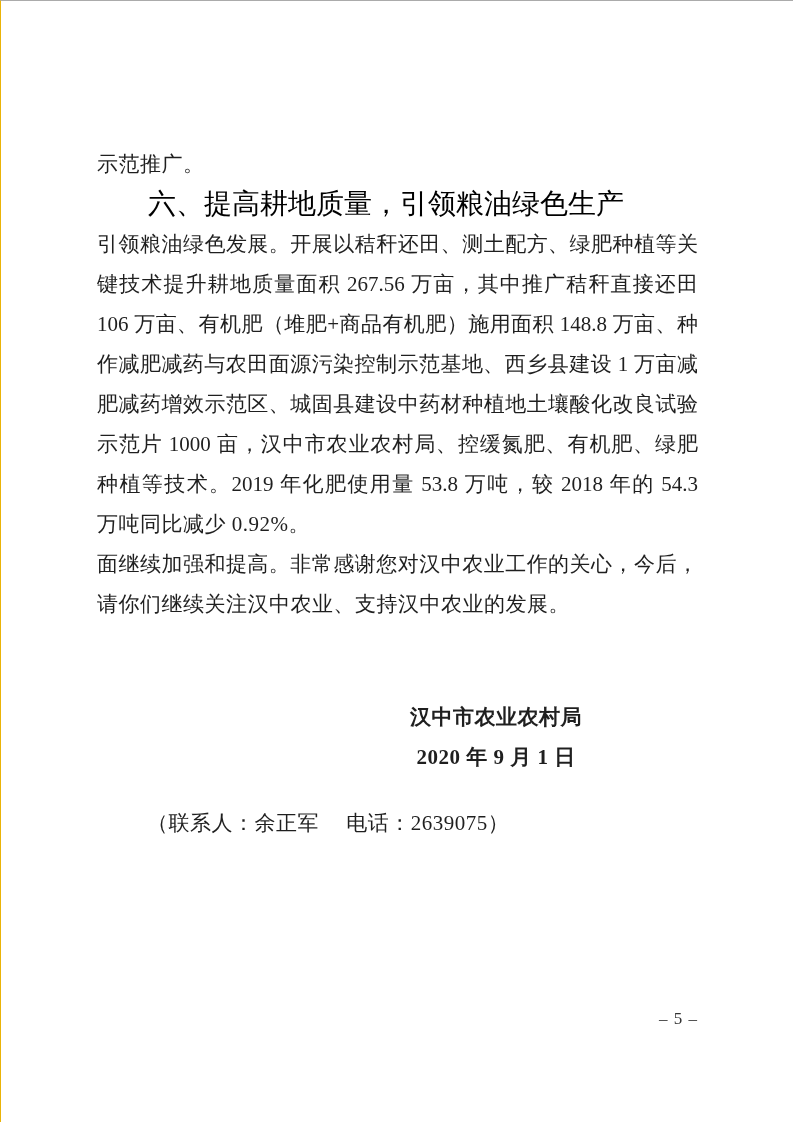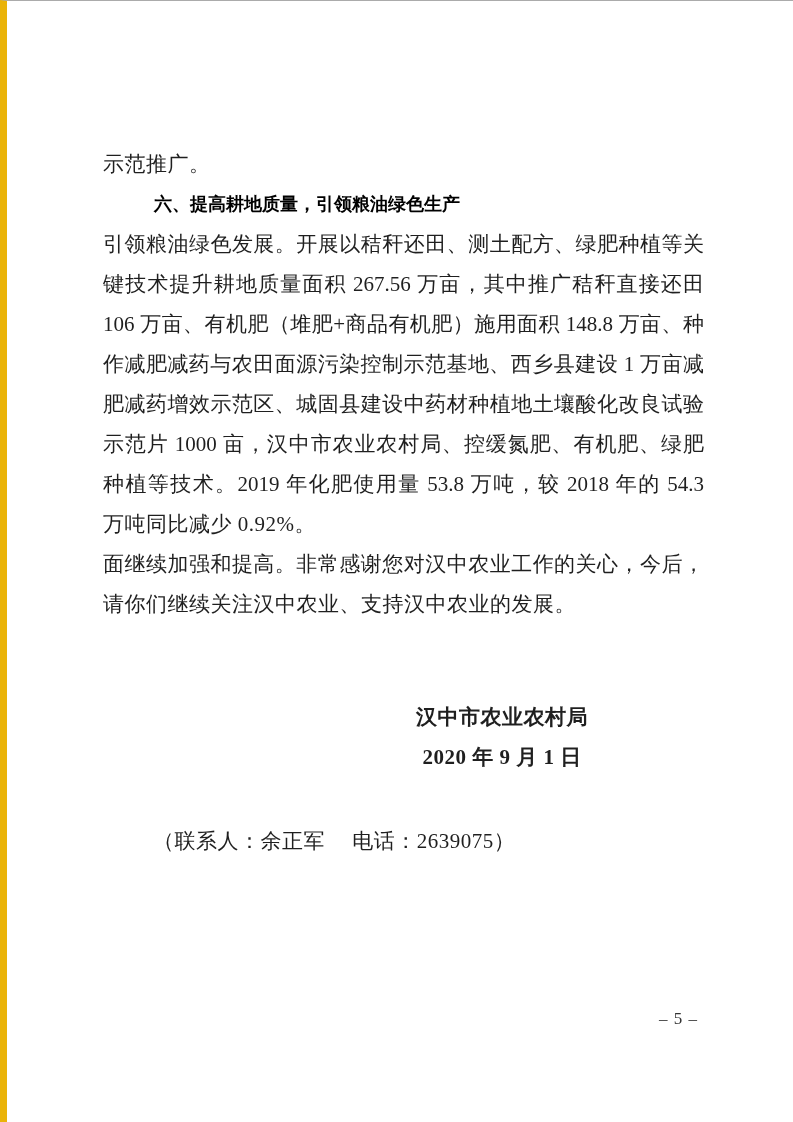--- a/index.html
+++ b/index.html
@@ -7,21 +7,21 @@
     padding: 0;
     background: #ffffff;
   }
   .page {
     position: relative;
     width: 793px;
     height: 1122px;
     box-sizing: border-box;
     background: #ffffff;
     border-top: 1px solid #ababab;
-    border-left: 7px solid #eab308;
+    border-left: 1px solid #eab308;
     overflow: hidden;
     font-family: "Liberation Serif", "DejaVu Serif", serif;
     color: #1f1f1f;
   }
   .text-column {
     position: absolute;
     left: 96px;
     top: 143px;
     width: 601px;
   }
@@ -35,38 +35,38 @@
   .just {
     text-align: justify;
     text-align-last: justify;
     letter-spacing: 0;
   }
   .indent {
     text-indent: 52px;
   }
   .heading-line {
     font-family: "Liberation Sans", "DejaVu Sans", sans-serif;
-    font-weight: 700;
-    font-size: 18px;
+    font-weight: 400;
+    font-size: 28px;
     color: #000000;
     text-indent: 51px;
     letter-spacing: 0;
   }
   .signature-block {
     margin-top: 73px;
     margin-left: 234px; 
     width: 330px;
     text-align: center;
   }
   .signature-block .line {
     letter-spacing: 0.5px;
     font-weight: bold;
   }
   .contact-row {
-    margin-top: 44px;
+    margin-top: 26px;
     text-indent: 50px;
   }
   .page-number {
     position: absolute;
     top: 1008px;
     left: 0;
     right: 95px;
     text-align: right;
     font-size: 17px;
     line-height: 20px;

